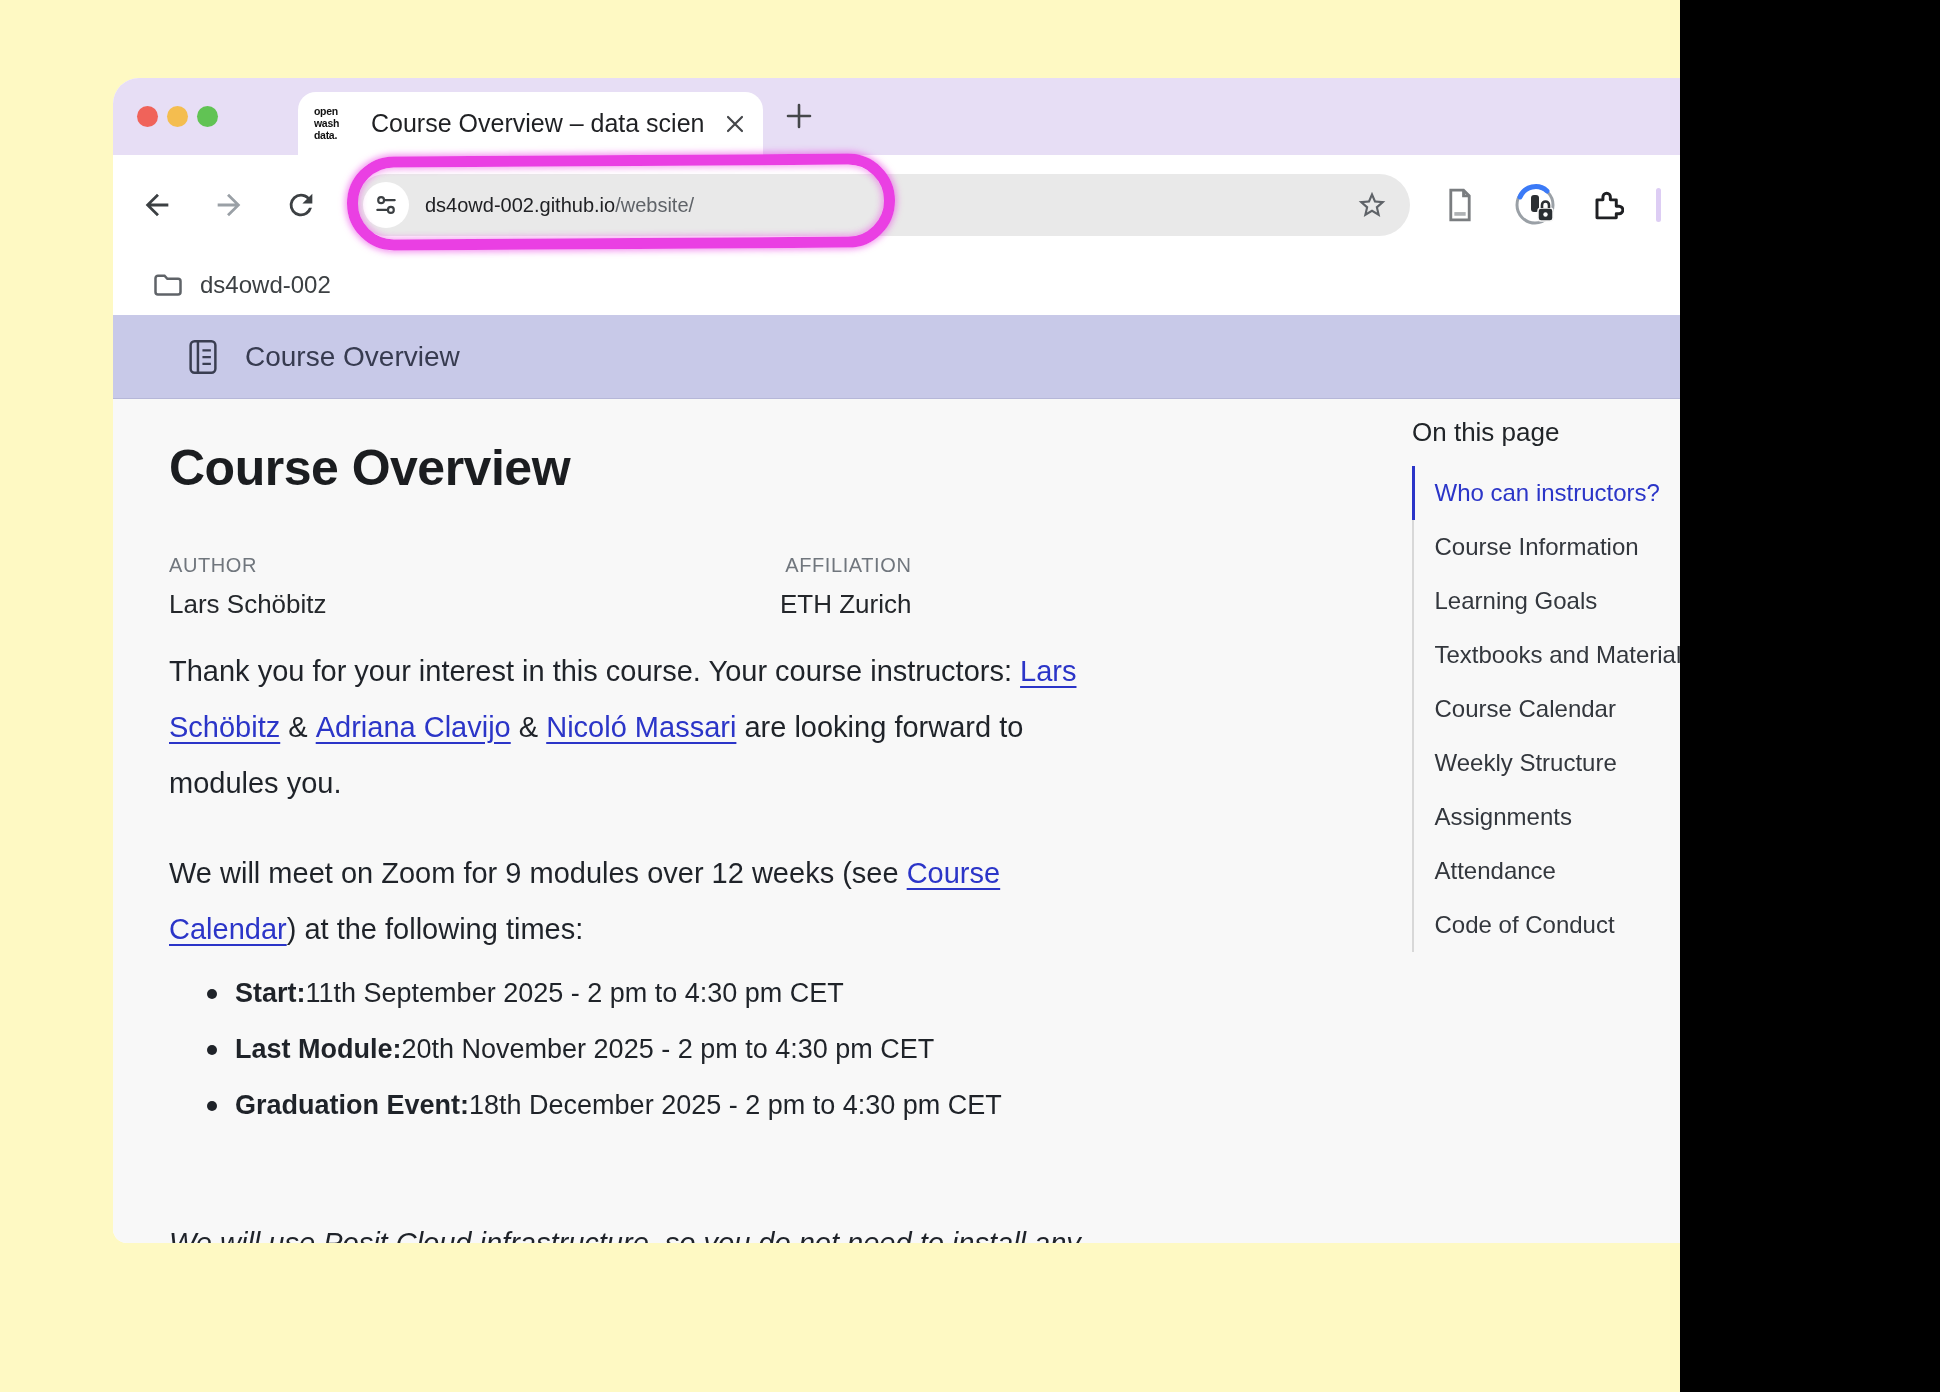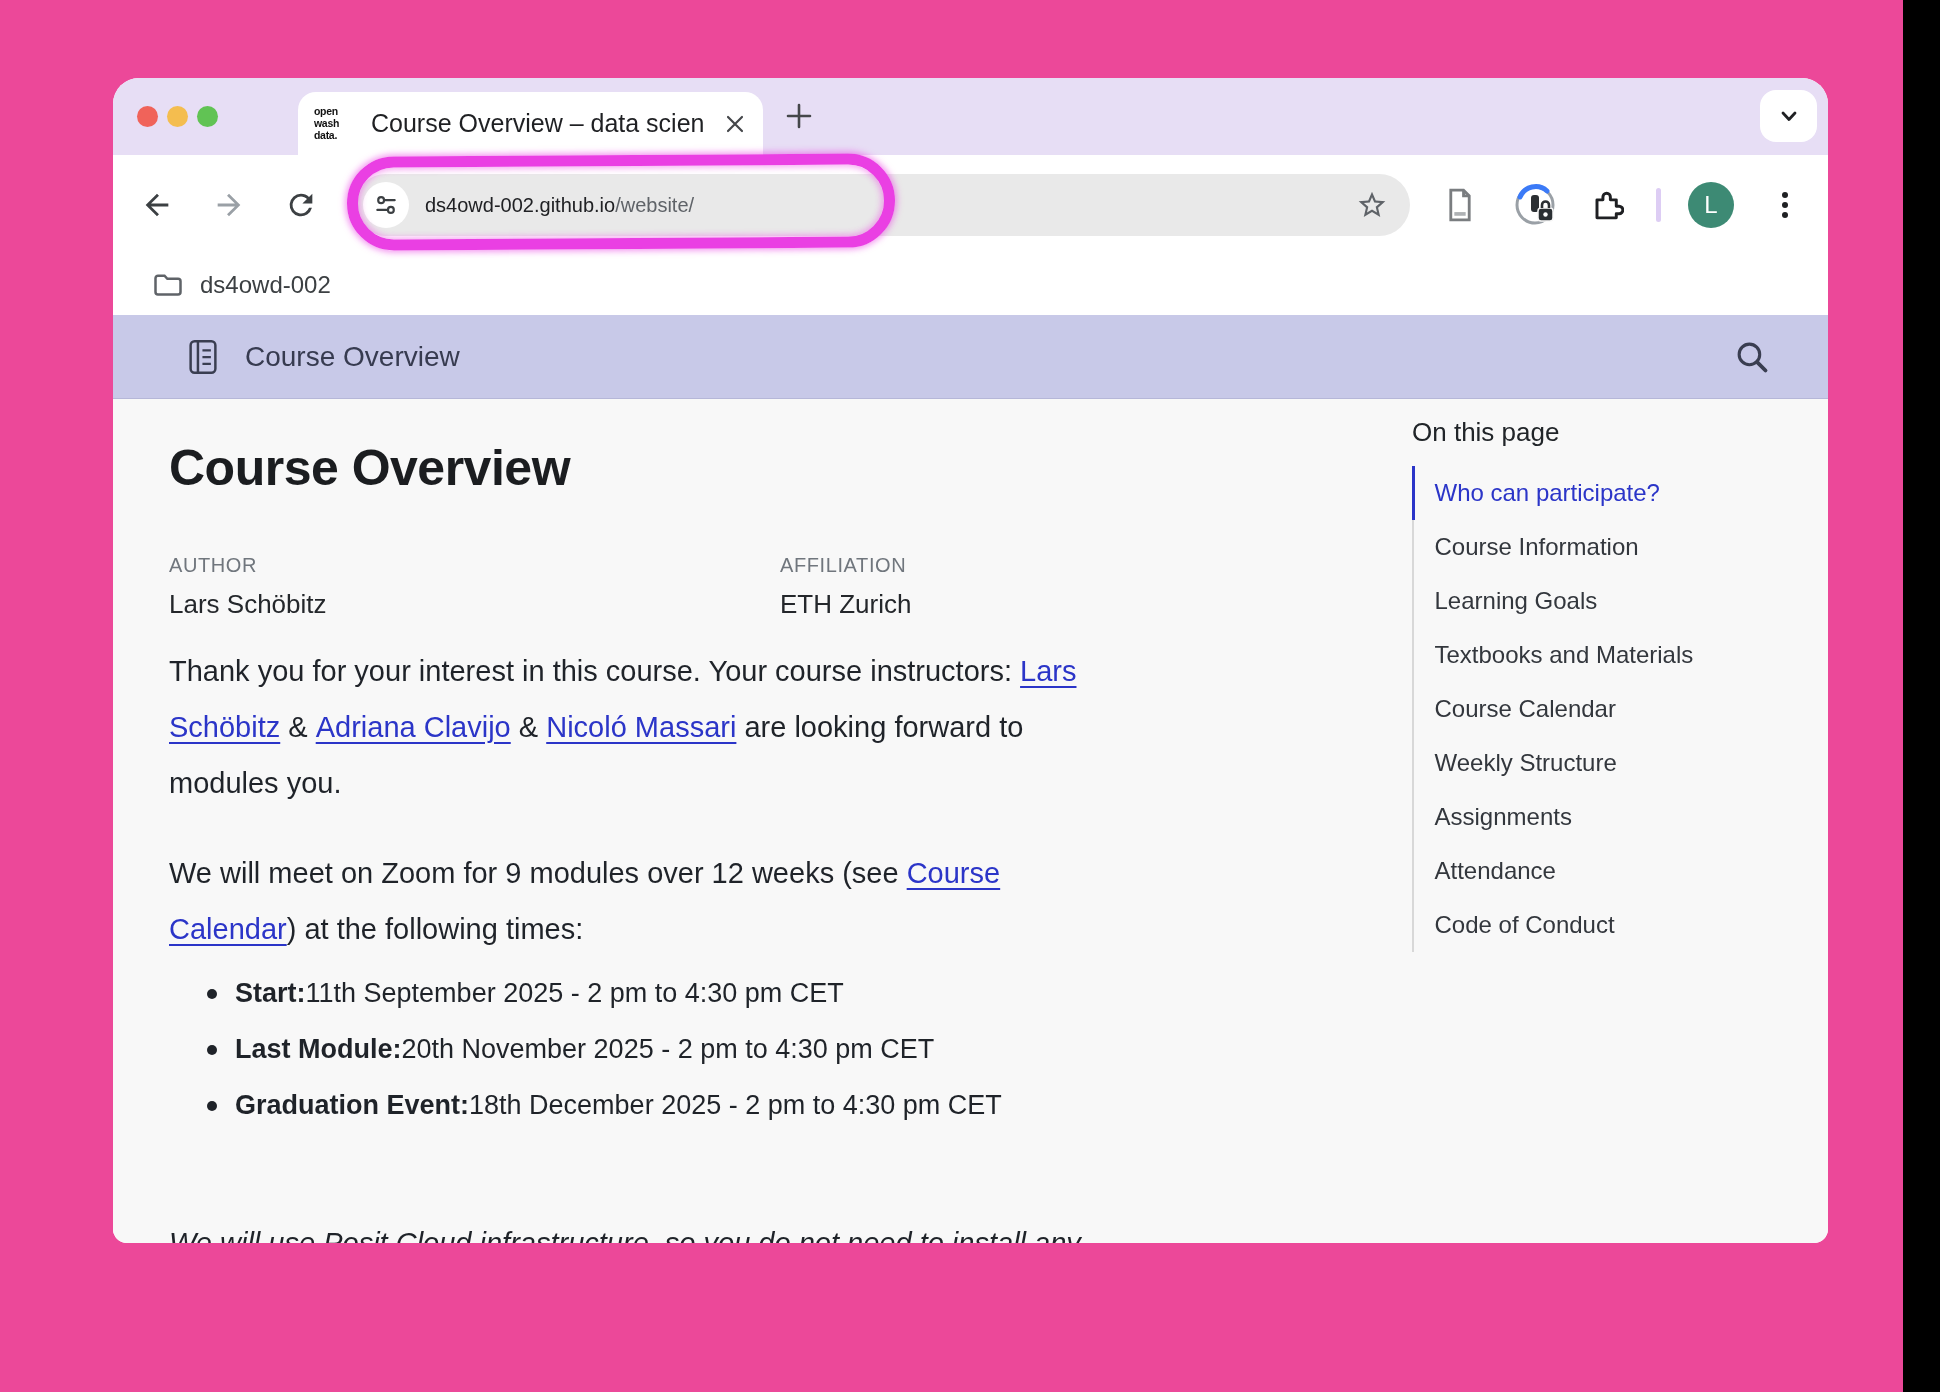--- a/index.html
+++ b/index.html
@@ -1,16 +1,16 @@
 <!DOCTYPE html>
 <html><head>
 <meta charset="utf-8">
 <style>
   html,body{margin:0;padding:0;background:#000;}
-  #stage{position:relative;width:1903px;height:1392px;background:#ec4899;overflow:hidden;
+  #stage{position:relative;width:1680px;height:1392px;background:#fef9c3;overflow:hidden;
          font-family:"Liberation Sans","DejaVu Sans",sans-serif;}
   
   .window{position:absolute;left:113px;top:78px;width:1715px;height:1165px;
           border-radius:26px 26px 14px 14px;overflow:hidden;background:#fff;}
   
   .tabstrip{position:relative;height:77px;background:#e7def5;}
   .traffic{position:absolute;left:24px;top:28px;display:flex;gap:9px;}
   .tl{width:21px;height:21px;border-radius:50%;}
   .tl.red{background:#f0635a;} .tl.yellow{background:#f4bd4f;} .tl.green{background:#61c354;}
   .tab{position:absolute;left:185px;top:14px;width:465px;height:63px;background:#fff;
@@ -41,21 +41,21 @@
   .bookmark-item{display:flex;align-items:center;gap:17px;font-size:24px;color:#3c4043;cursor:pointer;}
   
   .navbar{position:relative;height:84px;background:#c8c9e8;border-bottom:1px solid #b6b7d8;
           display:flex;align-items:center;box-sizing:border-box;padding-left:74px;}
   .navbar-title{margin-left:26px;font-size:28px;font-weight:500;color:#373b50;}
   .nav-search{position:absolute;right:58px;top:50%;transform:translateY(-50%);cursor:pointer;}
   .page-body{position:relative;height:844px;background:#f8f8f8;color:#1f2329;}
   .page-title{position:absolute;left:56px;top:40px;margin:0;font-size:50px;font-weight:700;
               letter-spacing:-0.5px;color:#1b1d20;}
   .meta{position:absolute;top:155px;}
-  .meta.author{left:56px;} .meta.affil{left:667px;}
+  .meta.author{left:56px;} .meta.affil{left:667px;text-align:right;}
   .meta-label{font-size:20px;color:#70767d;letter-spacing:0.6px;}
   .meta-value{margin-top:12px;font-size:26px;color:#24272b;}
   .para{position:absolute;left:56px;font-size:29px;}
   .p1{top:244px;text-align:center;} .p2{top:446px;} .p3{top:816px;font-style:italic;}
   .rich-line{height:56px;display:flex;align-items:center;}
   .rich-line span,.rich-line a{white-space:pre;}
   .body-link{color:#2b35c8;text-decoration:underline;text-decoration-thickness:2px;
              text-underline-offset:5px;cursor:pointer;}
   .seg-bold{font-weight:700;}
   .bullets{position:absolute;left:56px;top:566px;font-size:27px;}
@@ -241,21 +241,21 @@
           </div>
         <div class="para p3">
             <div class="rich-line">
               <span>We will use Posit Cloud infrastructure, so you do not need to install any</span>
             </div>
           </div>
 
         <aside class="toc">
           <div class="toc-title">On this page</div>
           <div class="toc-list" id="toc-list">
-              <div class="toc-item active">Who can participate?</div>
+              <div class="toc-item active">Who can instructors?</div>
               <div class="toc-item">Course Information</div>
               <div class="toc-item">Learning Goals</div>
               <div class="toc-item">Textbooks and Materials</div>
               <div class="toc-item">Course Calendar</div>
               <div class="toc-item">Weekly Structure</div>
               <div class="toc-item">Assignments</div>
               <div class="toc-item">Attendance</div>
               <div class="toc-item">Code of Conduct</div>
             </div>
         </aside>

